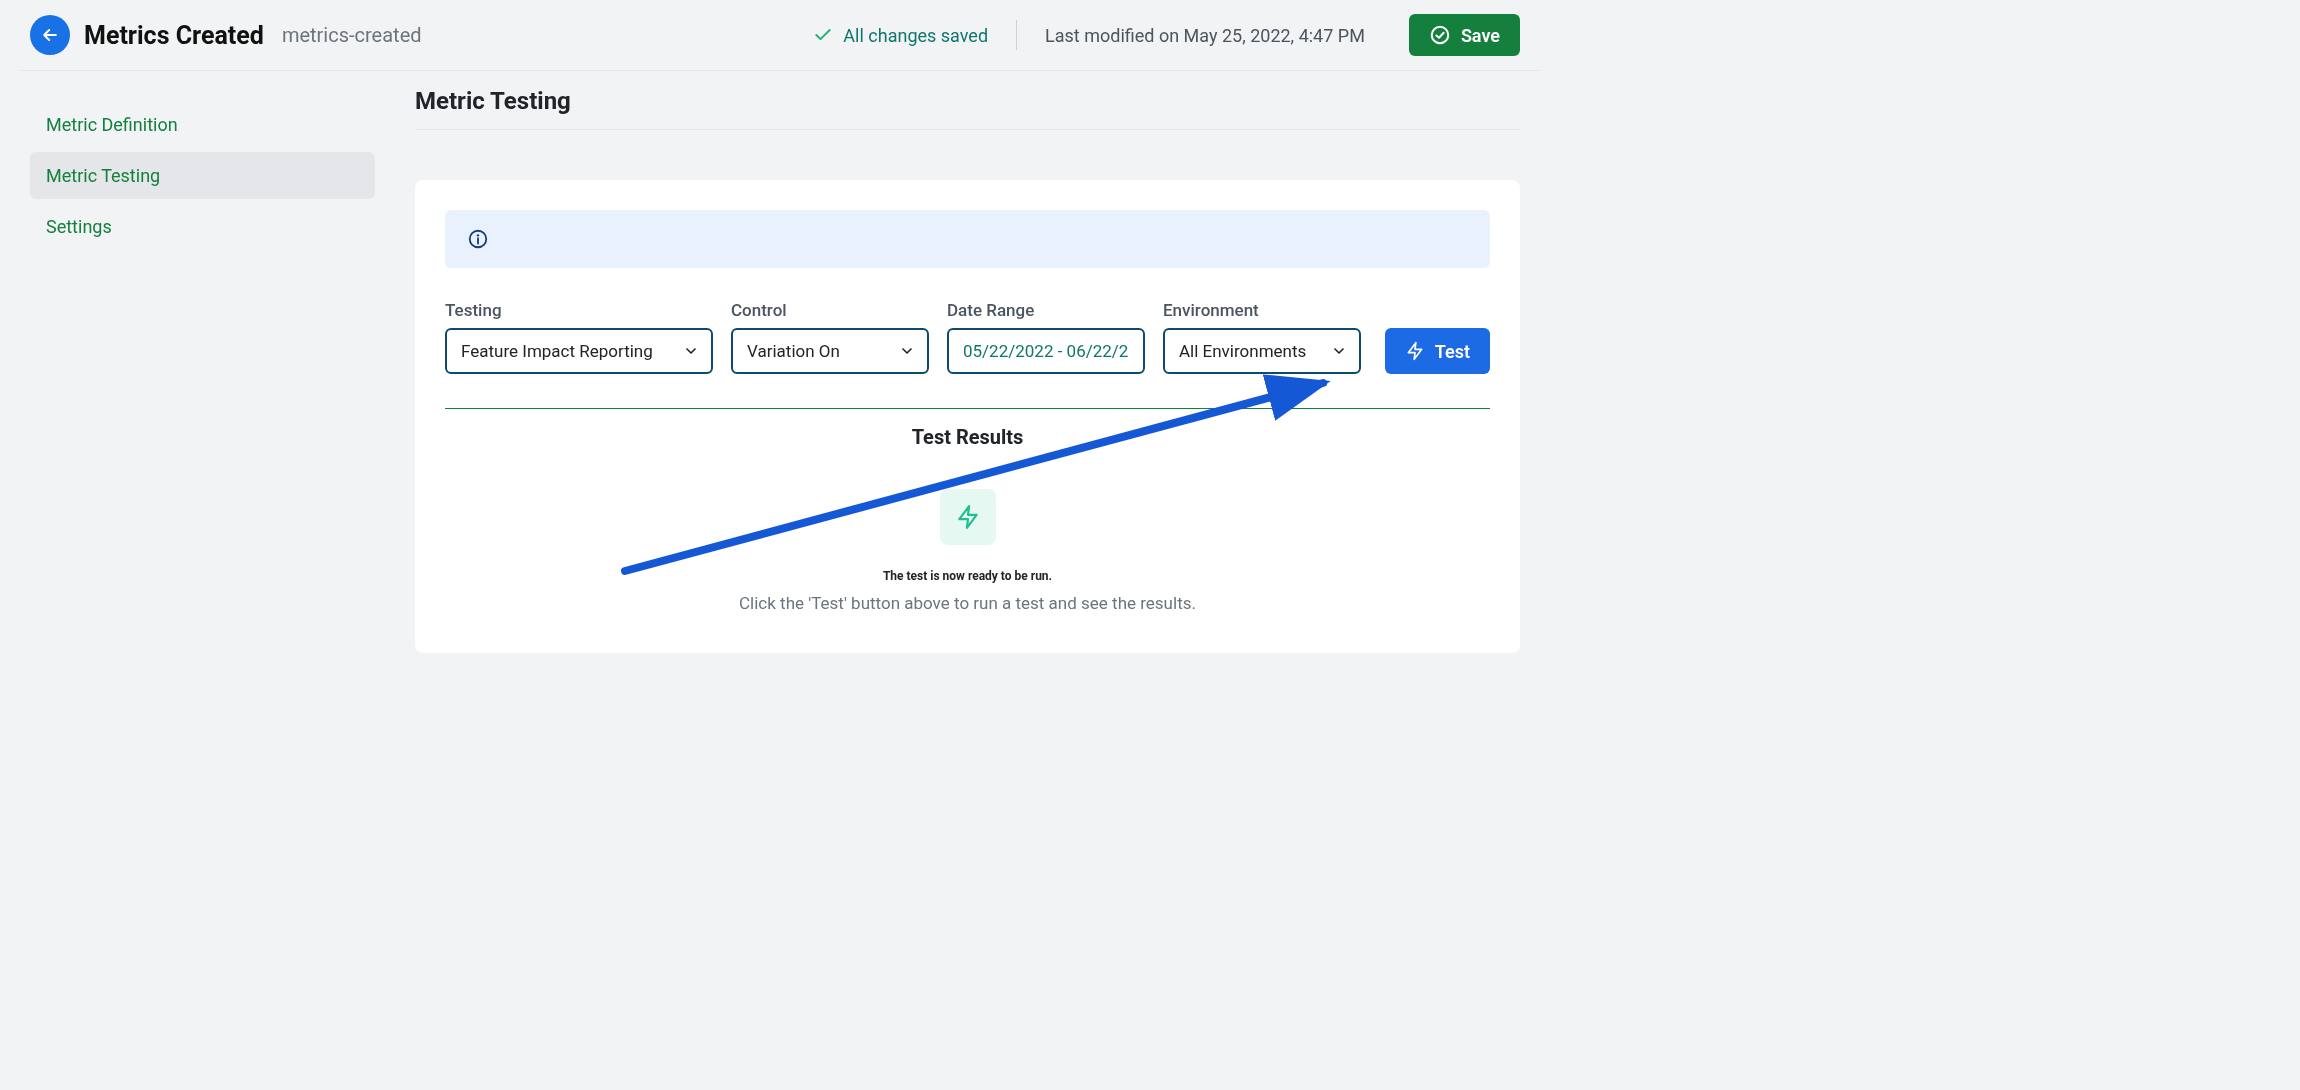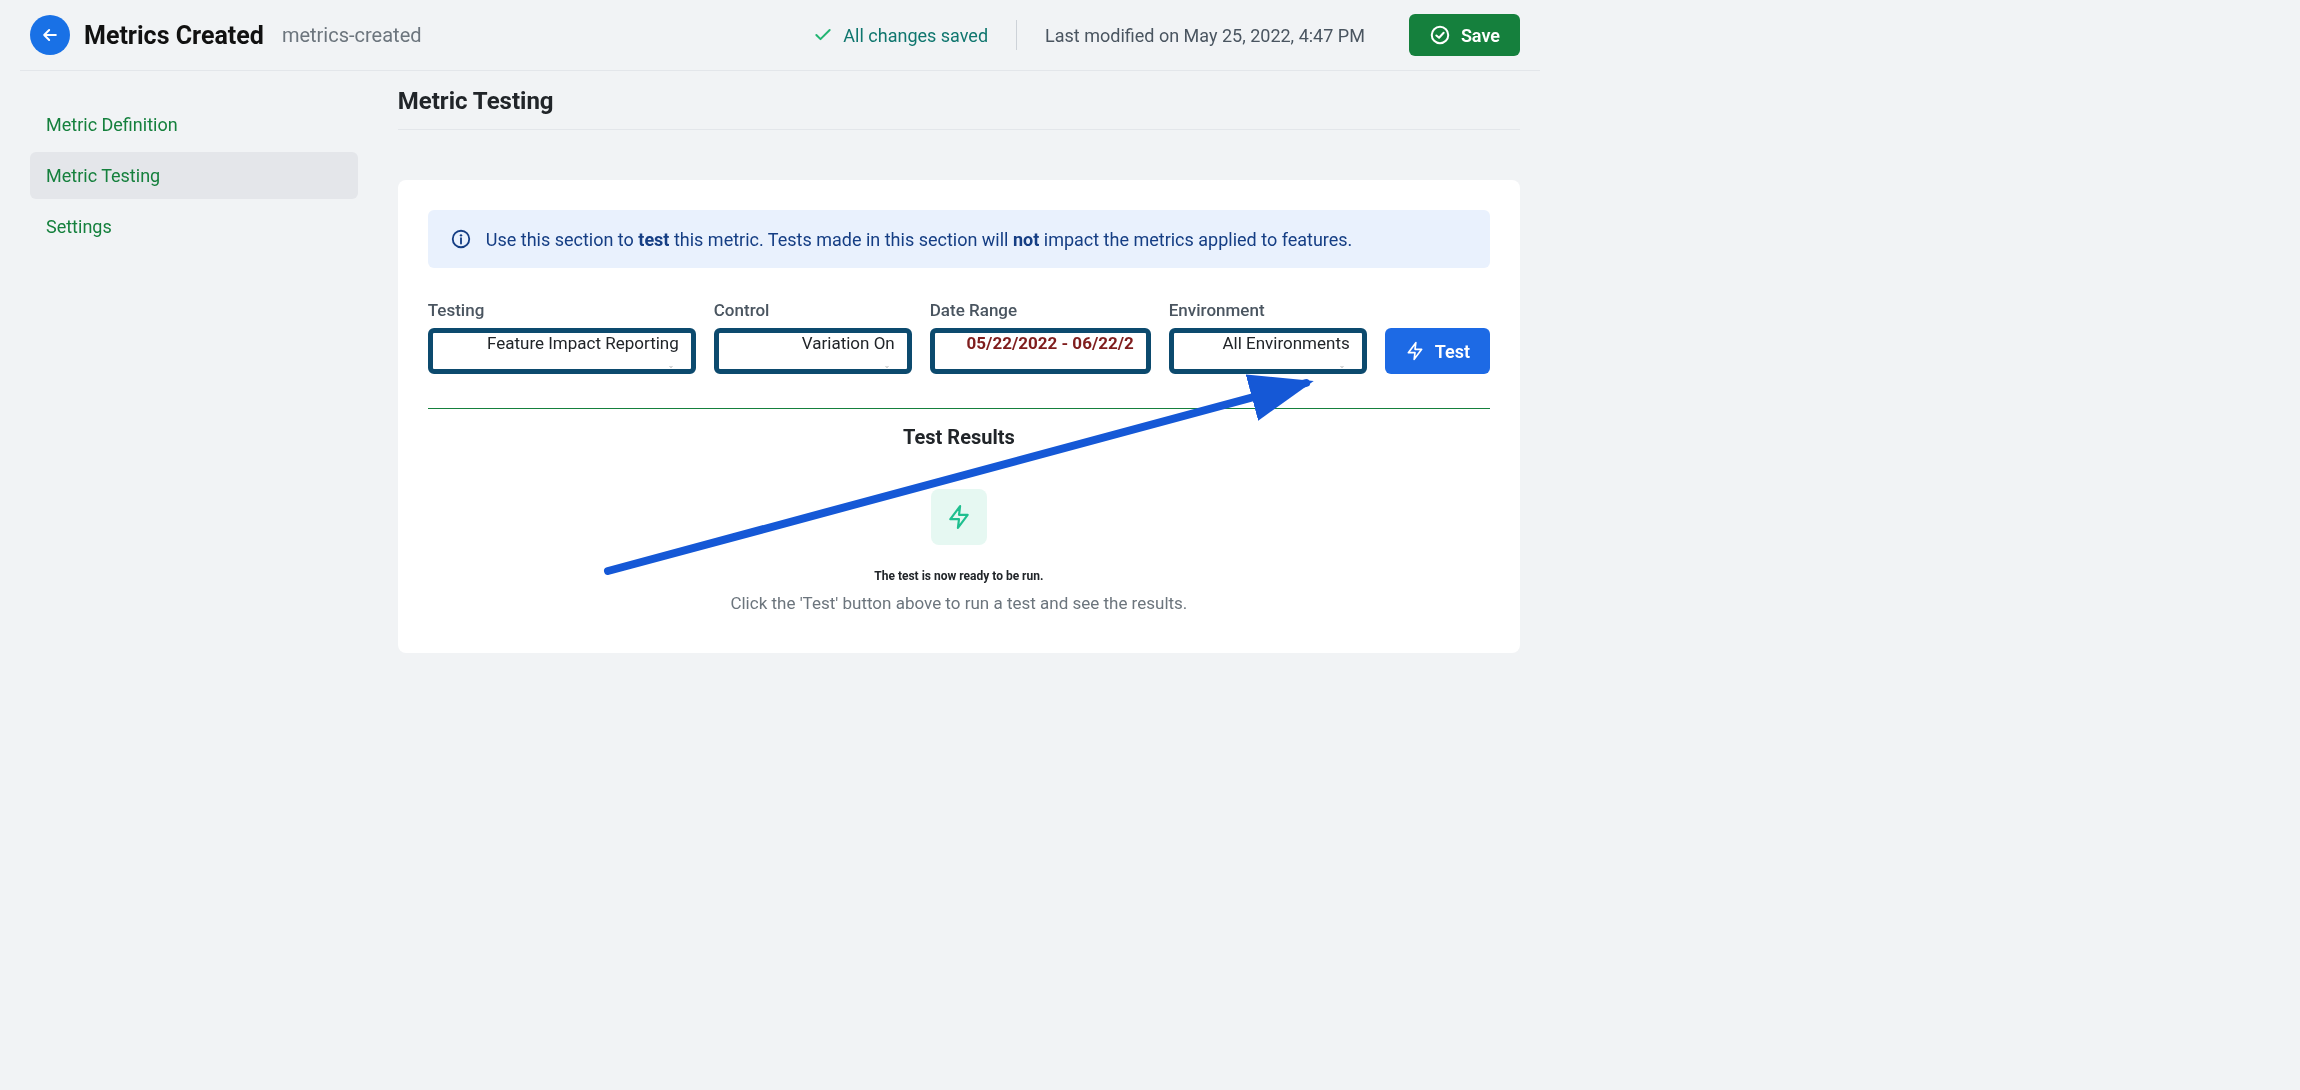--- a/index.html
+++ b/index.html
@@ -112,36 +112,35 @@
   .infobar .bold { font-weight: 700; }
   .controls {
     display: flex;
     gap: 18px;
     align-items: flex-end;
     margin-bottom: 34px;
   }
   .field { display: flex; flex-direction: column; gap: 8px; }
   .field-label { font-size: 17px; color: #4a5560; font-weight: 500; }
   .select, .dateinput {
-    border: 5px solid #0c4a6e;
+    border: 2px solid #0c4a6e;
     border-radius: 6px;
     background: #fff;
     height: 46px;
-    display: flex; align-items: flex-end;
+    display: flex; align-items: center;
     padding: 0 12px 0 14px;
     font-size: 17px;
     color: #212529;
     gap: 12px;
     cursor: pointer;
     justify-content: space-between;
-    flex-direction: column;
   }
   .f-feature .select { width: 268px; }
   .f-control .select { width: 198px; }
-  .f-date .dateinput { width: 221px; color: #7f1d1d; cursor: text; font-weight: bold; }
+  .f-date .dateinput { width: 198px; color: #0f766e; cursor: text; }
   .f-env .select { width: 198px; }
   .test-btn {
     background: #1d6ae5;
     color: #fff;
     font-weight: 600;
     font-size: 18px;
     height: 46px;
     border-radius: 6px;
     padding: 0 20px;
     display: flex; align-items: center; gap: 10px;
@@ -230,23 +229,20 @@
       <div class="sect-title">Metric Testing</div>
 
       <div class="card">
 
         <div class="infobar">
           <svg width="22" height="22" viewBox="0 0 24 24" fill="none">
             <circle cx="12" cy="12" r="9" stroke="#153e84" stroke-width="2"></circle>
             <circle cx="12" cy="8" r="1.3" fill="#153e84"></circle>
             <path d="M12 11V17" stroke="#153e84" stroke-width="2" stroke-linecap="round"></path>
           </svg>
-          <span>
-            <span>Use this section to </span><span class="bold">test</span><span> this metric. Tests made in this section will </span><span class="bold">not</span><span> impact the metrics applied to features.</span>
-          </span>
         </div>
 
         <div class="controls">
           <div class="field f-feature">
             <div class="field-label">Testing</div>
             <div class="select">
               <span>Feature Impact Reporting</span>
               <svg width="16" height="16" viewBox="0 0 24 24" fill="none">
                 <path d="M6 9L12 15L18 9" stroke="#212529" stroke-width="2.5" stroke-linecap="round" stroke-linejoin="round"></path>
               </svg>

